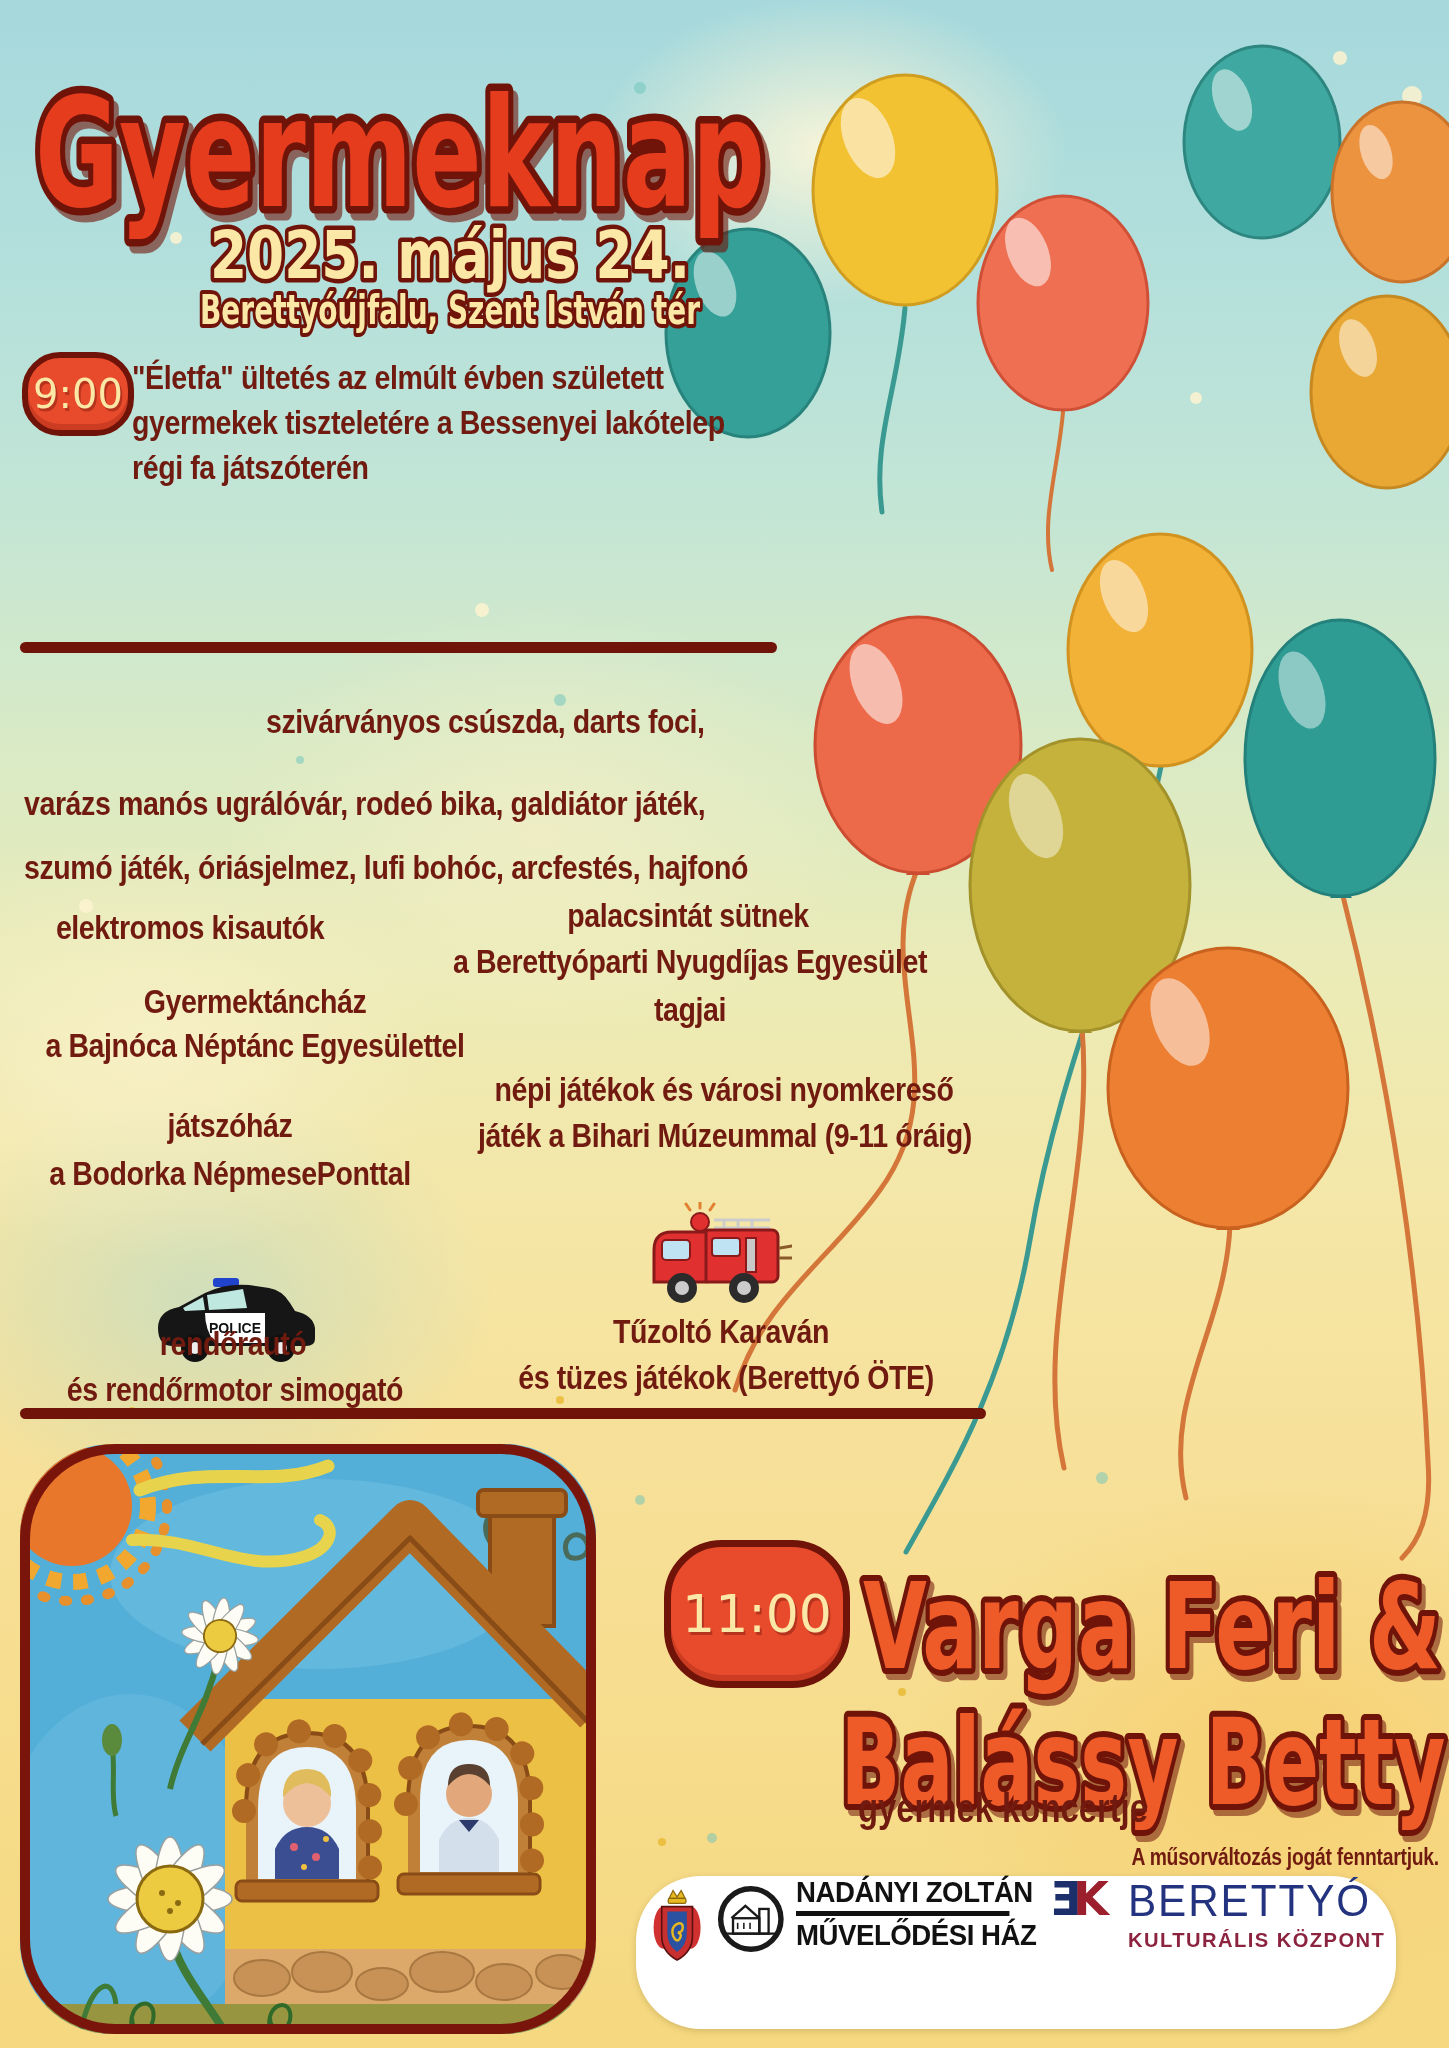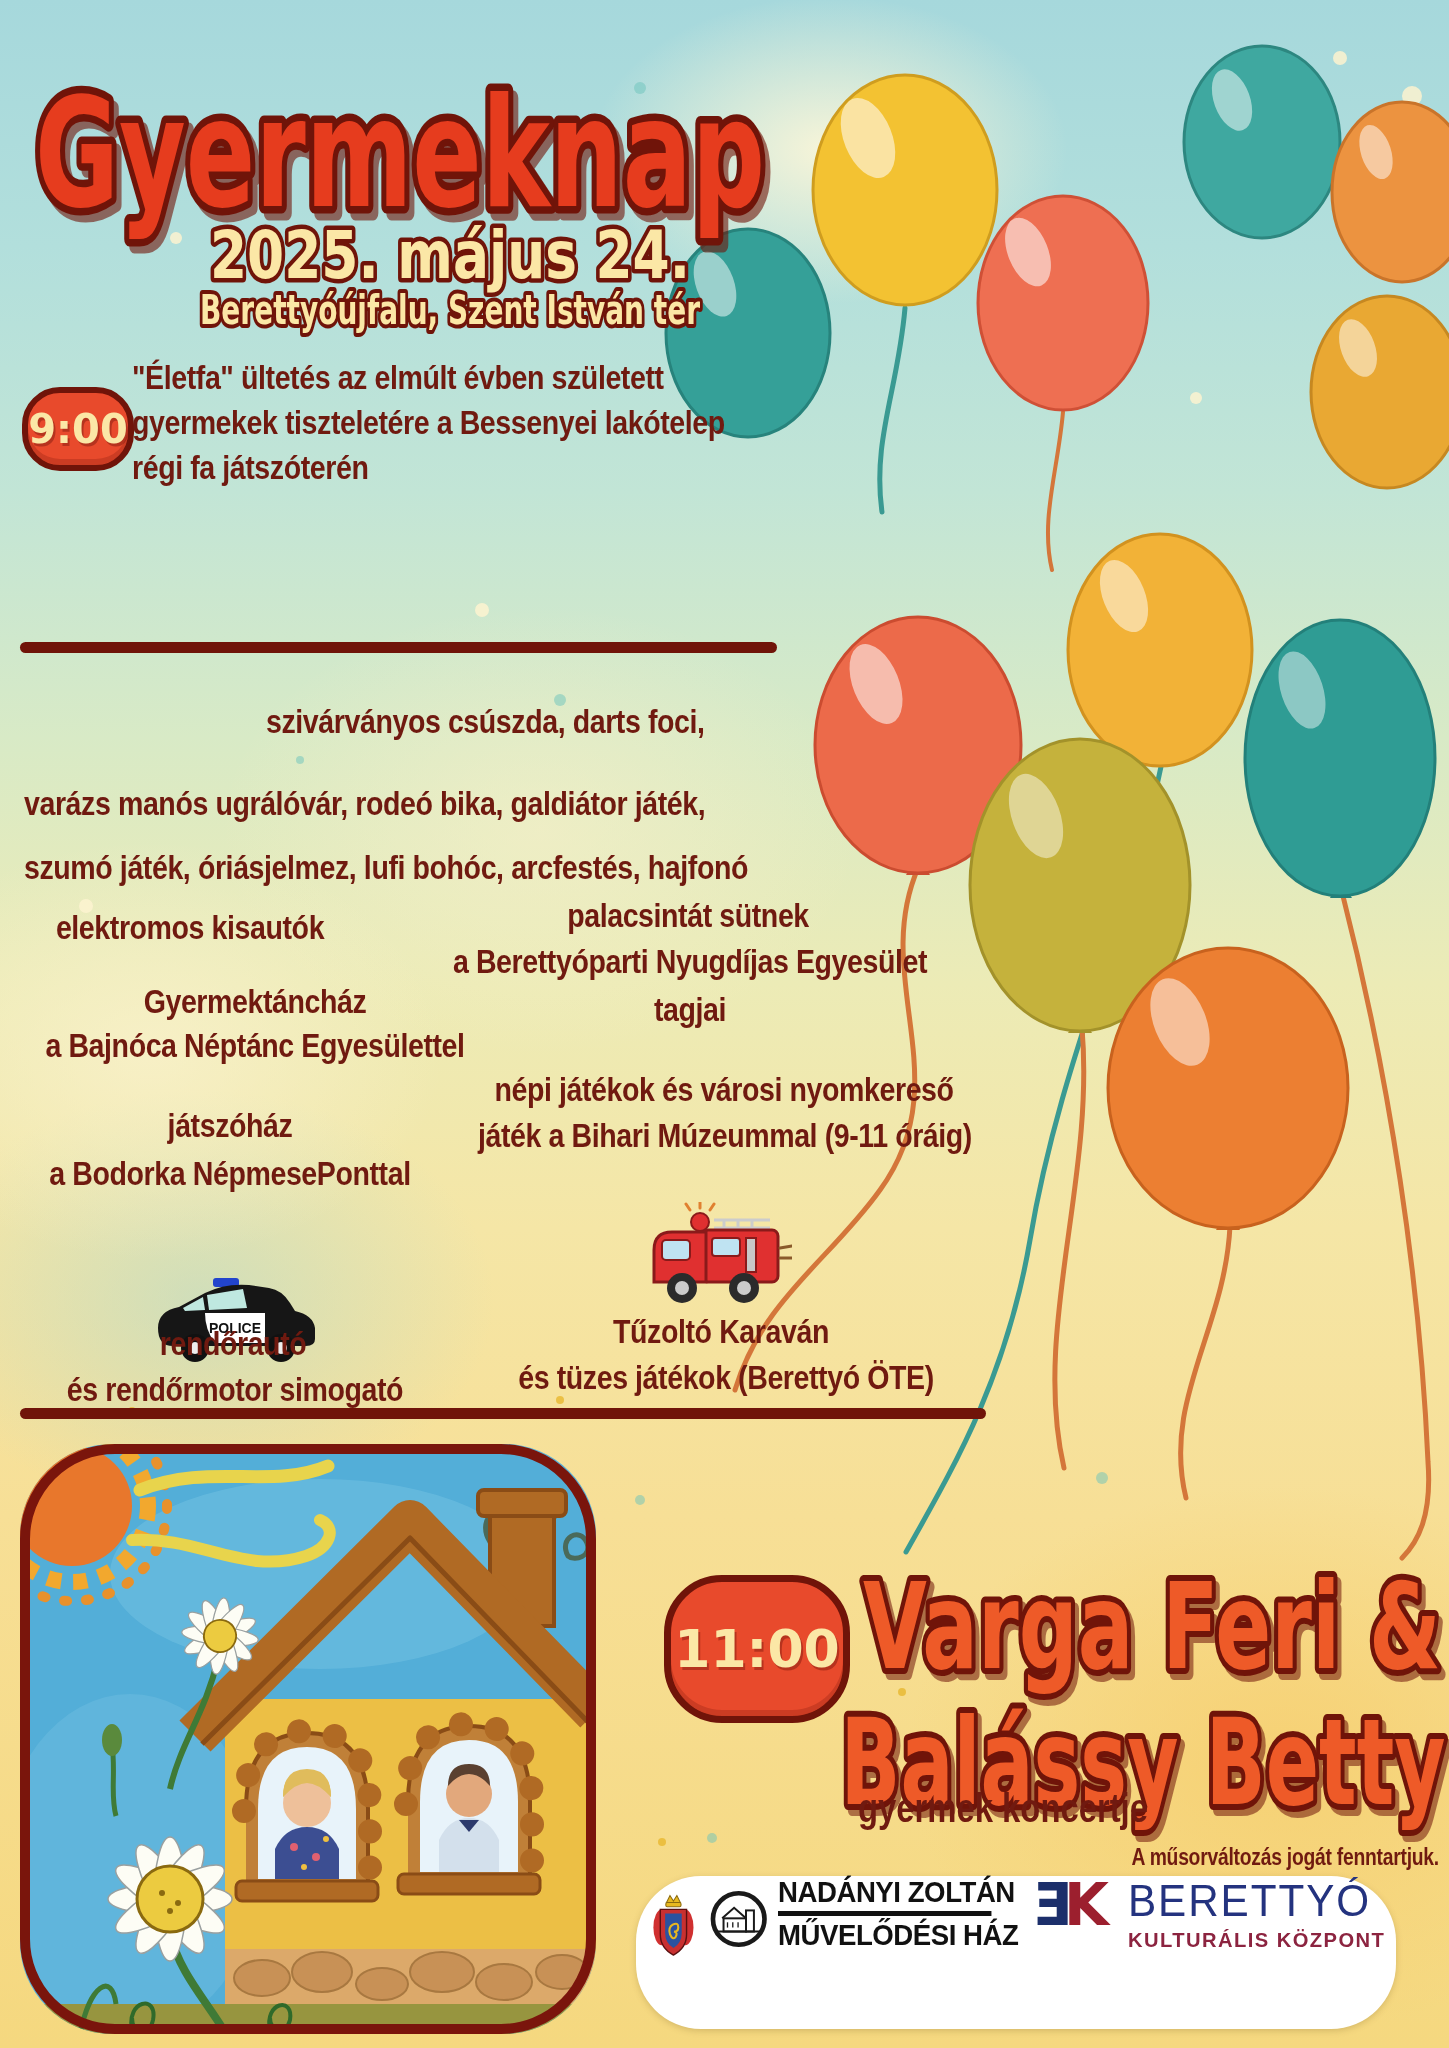--- a/index.html
+++ b/index.html
@@ -19,34 +19,33 @@
   
   .t{
     position:absolute;color:#701a10;font-weight:bold;font-size:34px;line-height:1;
     white-space:nowrap;letter-spacing:-0.5px;transform:scaleX(.84);transform-origin:left center;
   }
   .tc{ 
     transform:translateX(-50%) scaleX(.84);transform-origin:center;
   }
   .badge{
     position:absolute;background:#e84a2c;border:6px solid #701409;border-radius:38px;
-    color:#fbe7a6;font-weight:bold;display:flex;align-items:center;justify-content:center;
+    color:#fbe7a6;font-weight:normal;display:flex;align-items:center;justify-content:center;
     font-family:"DejaVu Sans",sans-serif;text-shadow:2px 3px 0 rgba(90,10,5,.35);
     box-shadow:inset 0 -6px 0 rgba(120,20,8,.25);
-    margin-top:35px;
   }
   .divider{position:absolute;height:11px;background:#701409;border-radius:6px;}
   .logos{
     position:absolute;left:636px;top:1876px;width:760px;height:153px;background:#ffffff;
     border-radius:65px;display:flex;box-shadow:0 2px 6px rgba(120,90,30,.25);
   }
   .org1{margin-left:10px;width:240px;color:#111;font-weight:bold;font-size:30px;letter-spacing:-0.5px;
         line-height:1.05;white-space:nowrap;transform:scaleX(.92);transform-origin:left center;}
   .org1 .bar{height:5px;background:#111;margin:3px 0;width:232px;}
-  .bk{margin-left:14px;font-family:"DejaVu Sans",sans-serif;font-weight:bold;font-size:58px;
+  .bk{margin-left:14px;font-family:"DejaVu Sans",sans-serif;font-weight:bold;font-size:46px;
       letter-spacing:-10px;line-height:1;white-space:nowrap;}
   .bk .bk1{color:#1c2f6b;} .bk .bk2{color:#9c1f2e;margin-left:2px;}
   .org2{margin-left:29px;white-space:nowrap;}
   .berettyo{color:#24337f;font-size:44px;letter-spacing:2px;font-weight:normal;
             font-family:"Liberation Sans",sans-serif;transform:scaleX(.96);transform-origin:left center;}
   .kk{color:#8c2440;font-size:21px;letter-spacing:1.5px;font-weight:bold;margin-top:2px;
       transform:scaleX(.96);transform-origin:left center;}
   .disclaimer{
     position:absolute;right:10px;top:1844px;color:#701a10;font-weight:bold;font-size:23px;
     white-space:nowrap;transform:scaleX(.84);transform-origin:right center;letter-spacing:-0.3px;

